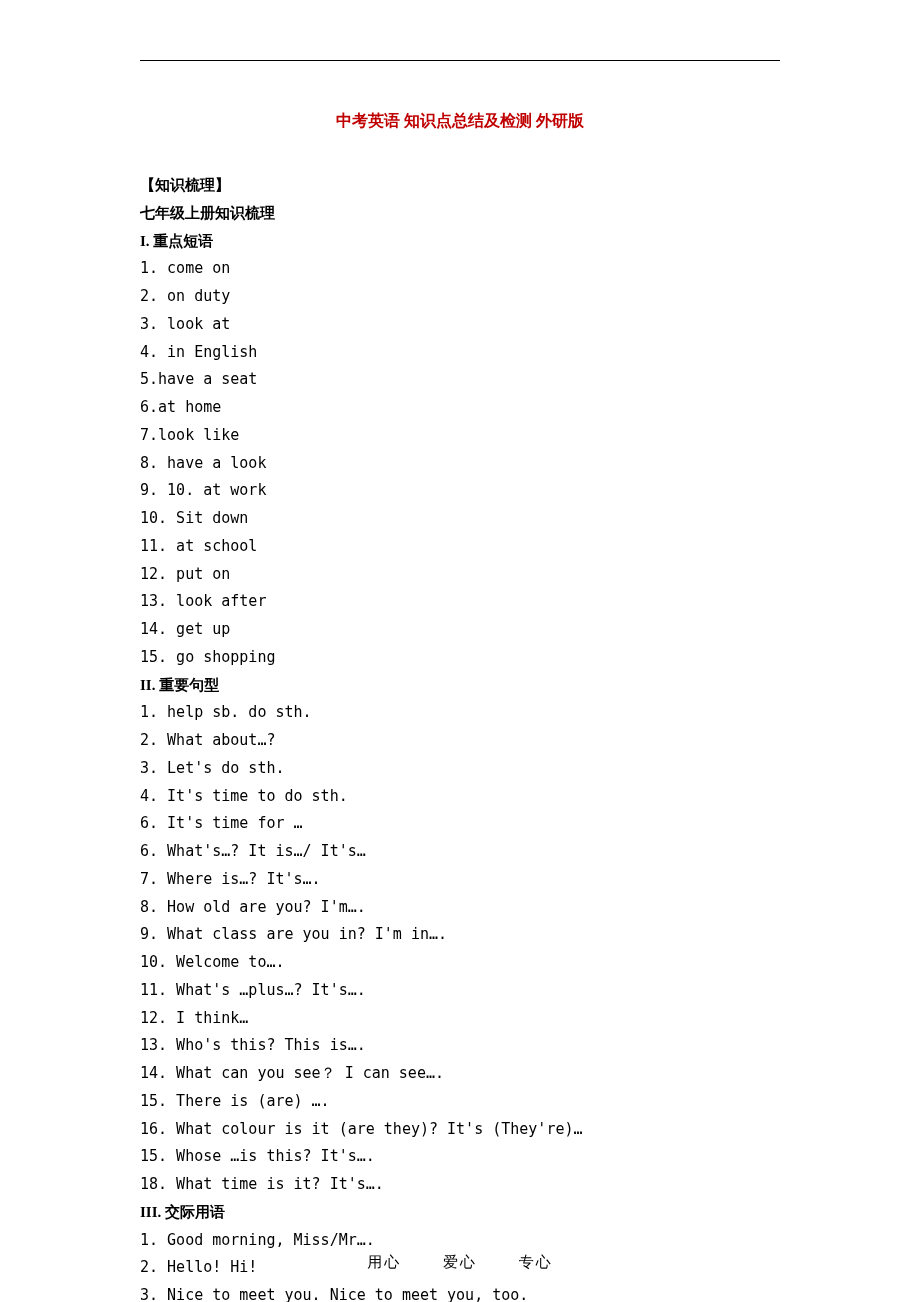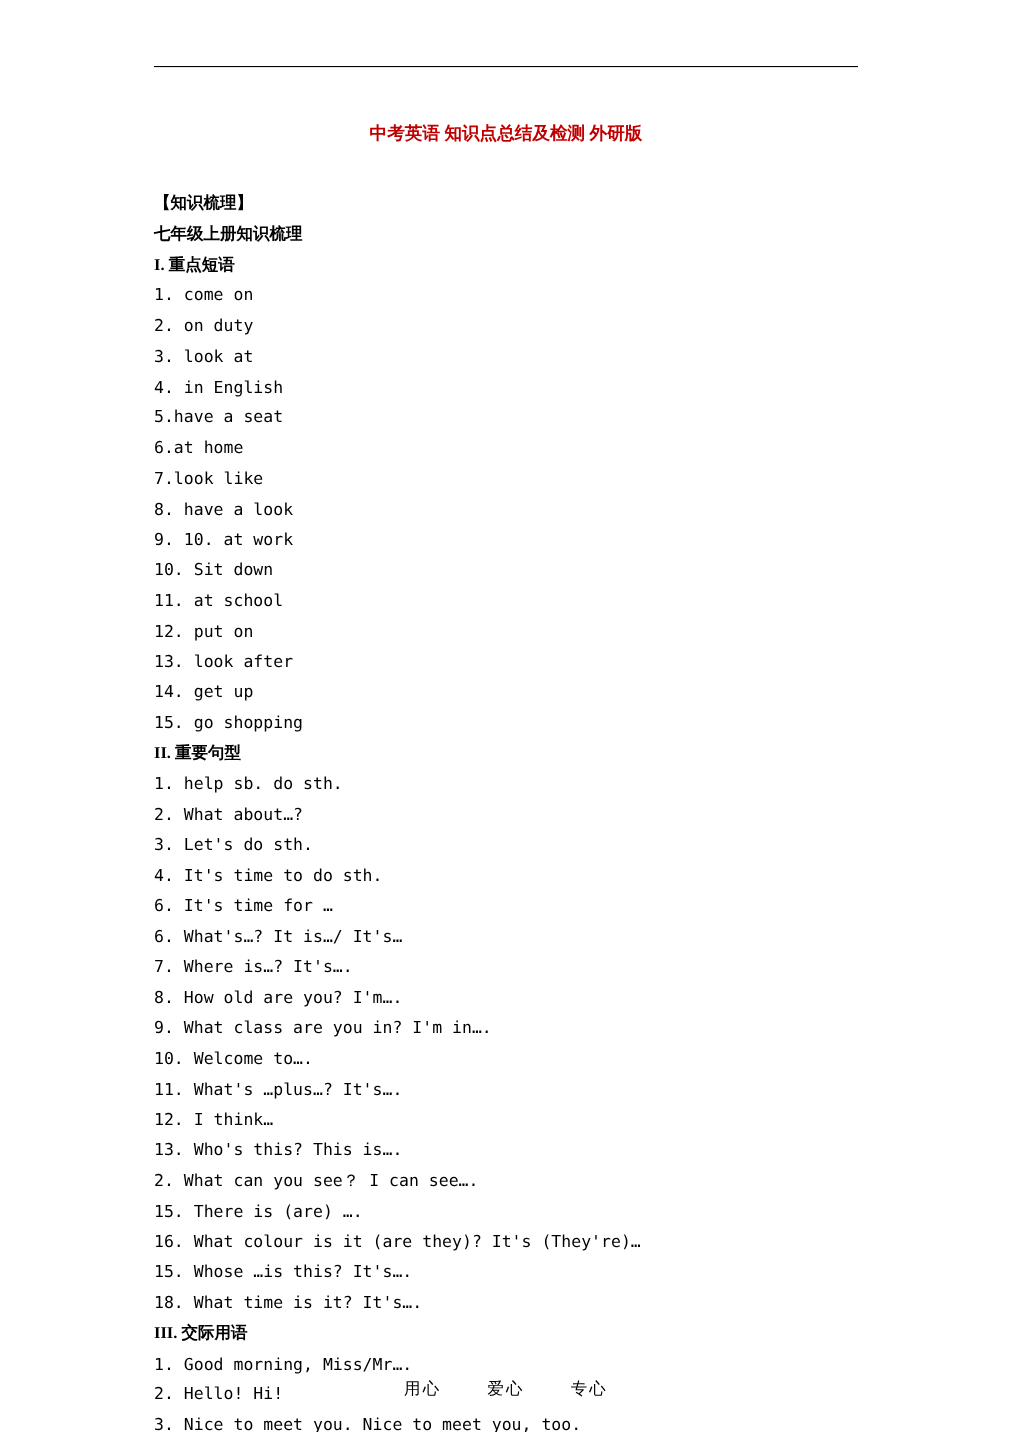--- a/index.html
+++ b/index.html
@@ -89,21 +89,21 @@
       <div class="line">4. It's time to do sth.</div>
       <div class="line">6. It's time for …</div>
       <div class="line">6. What's…? It is…/ It's…</div>
       <div class="line">7. Where is…? It's….</div>
       <div class="line">8. How old are you? I'm….</div>
       <div class="line">9. What class are you in? I'm in….</div>
       <div class="line">10. Welcome to….</div>
       <div class="line">11. What's …plus…? It's….</div>
       <div class="line">12. I think…</div>
       <div class="line">13. Who's this? This is….</div>
-      <div class="line">2. What can you see？ I can see….</div>
+      <div class="line">14. What can you see？ I can see….</div>
       <div class="line">15. There is (are) ….</div>
       <div class="line">16. What colour is it (are they)? It's (They're)…</div>
       <div class="line">15. Whose …is this? It's….</div>
       <div class="line">18. What time is it? It's….</div>
     </div>
 
   <div class="section-label">III. 交际用语</div>
   <div id="list-s3">
       <div class="line">1. Good morning, Miss/Mr….</div>
       <div class="line">2. Hello! Hi!</div>

